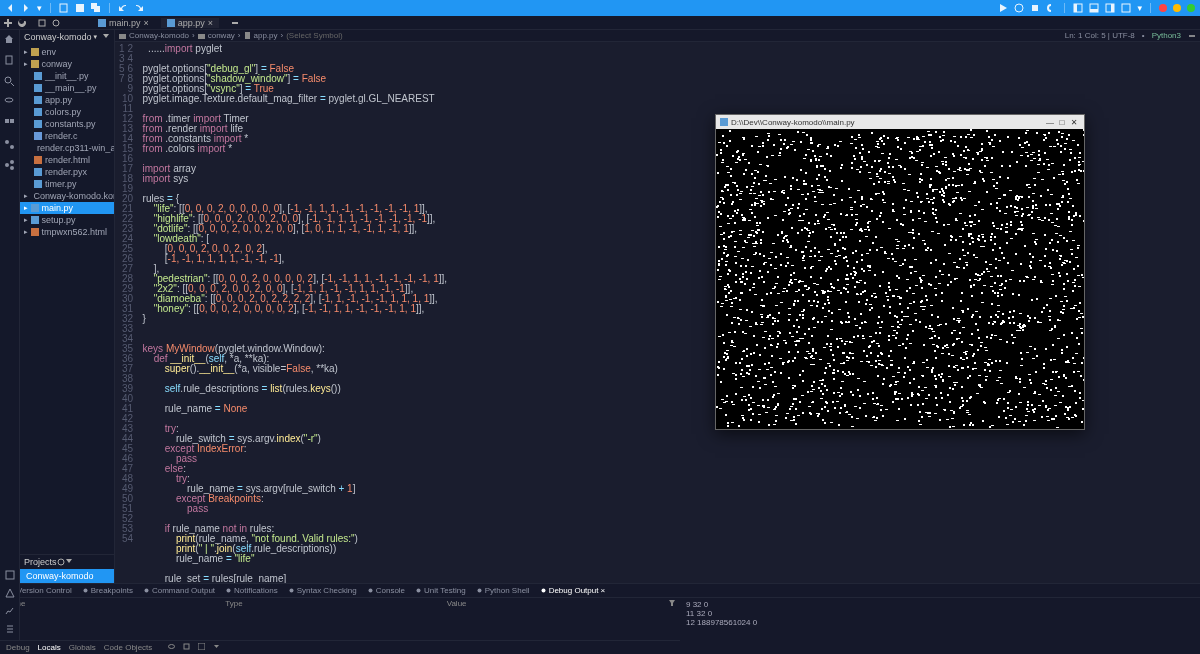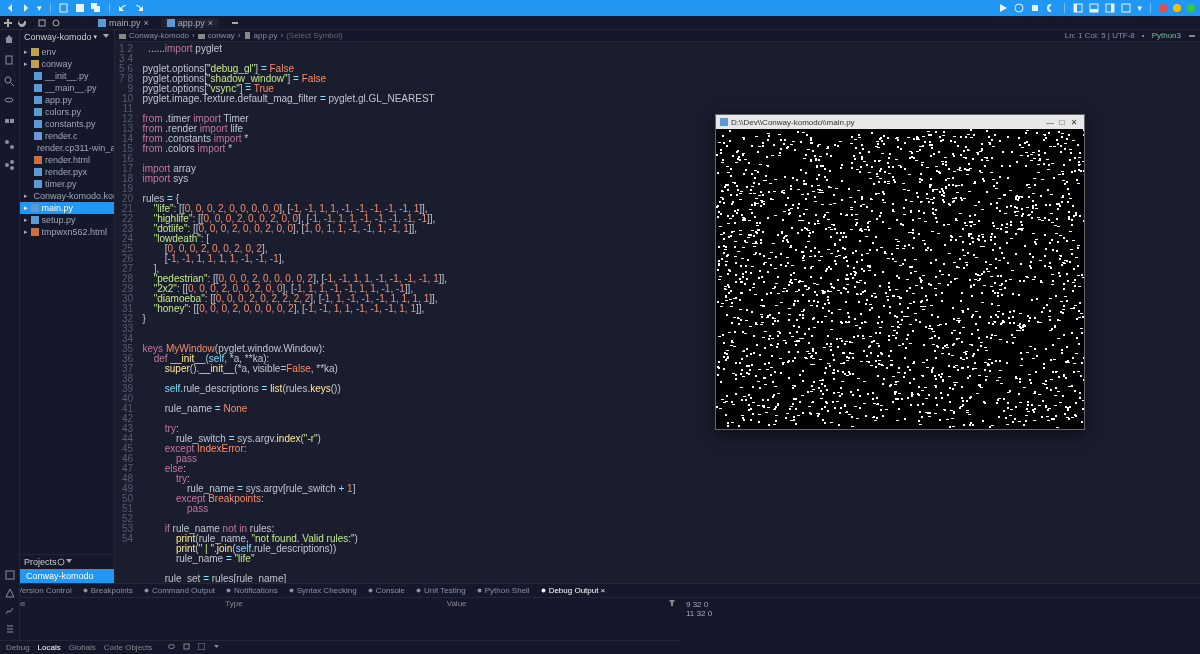--- a/index.html
+++ b/index.html
@@ -2733,20 +2733,21 @@
           </svg>
         <svg style="width:7px;height:7px">
             <path d="M1 2h5l-2.5 3z" fill="#888"></path>
           </svg>
       </div>
     </div>
     <div class="bp-r">
       <div id="outlines">
           <div>9 32 0</div>
           <div>11 32 0</div>
+          <div>12 188978561024 0</div>
         </div>
     </div>
   </div>
 </div>
 
 <div class="left-tools">
   <svg>
       <rect x="1" y="1" width="8" height="8" fill="none" stroke="#8a8fa0"></rect>
     </svg>
   <svg>

